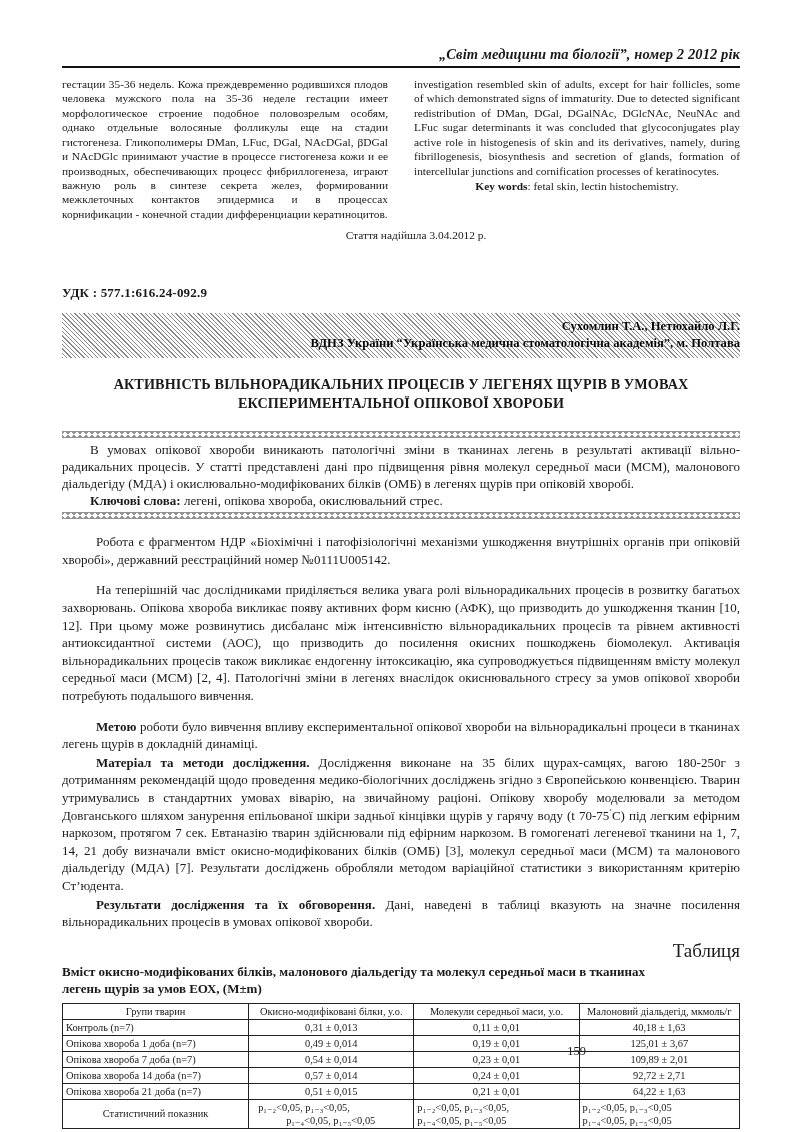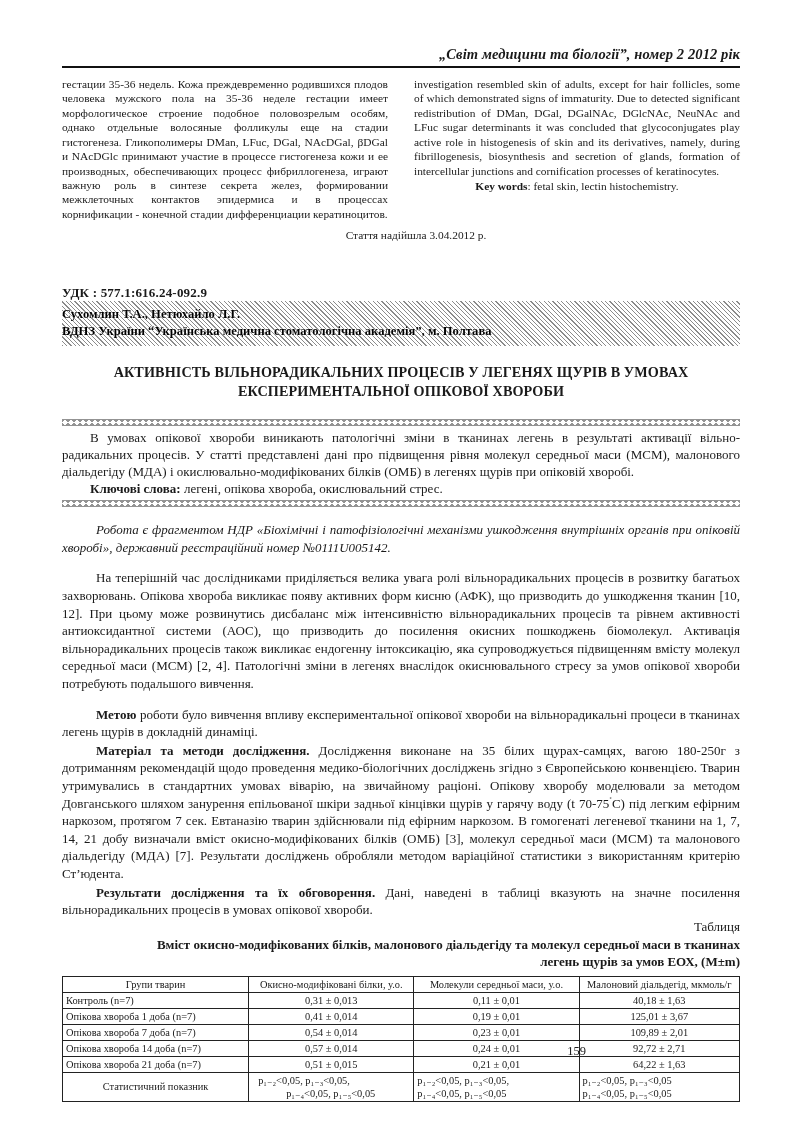--- a/index.html
+++ b/index.html
@@ -75,23 +75,24 @@
   
   .udc {
     margin-top: 44px;
     font-size: 13px;
     font-weight: bold;
     letter-spacing: .2px;
   }
 
   
   .authors-band {
+    margin-top: 12px;
     width: 100%;
     padding: 5px 0 6px 0;
-    text-align: left;
+    text-align: right;
     background-color: #ffffff;
     background-image: repeating-linear-gradient(
        45deg,
        #8b8b8b 0px, #8b8b8b 0.9px,
        #ffffff 0.9px, #ffffff 3.1px);
     color: #000;
   }
   .authors-band div {
     font-size: 12.6px;
     font-weight: bold;
@@ -129,21 +130,20 @@
     margin: 0;
     font-size: 13px;
     line-height: 1.30;
     text-align: justify;
   }
   .abstract-block p.indent { text-indent: 28px; }
 
   
   .ndr {
     margin-top: 14px;
-    font-style: italic;
     font-size: 13px;
     line-height: 1.36;
     text-align: justify;
     text-indent: 34px;
   }
   .body-p {
     margin-top: 13px;
     font-size: 13px;
     line-height: 1.355;
     text-align: justify;
@@ -151,27 +151,27 @@
   }
   .body-p.tight { margin-top: 1px; }
   .body-p b { font-weight: bold; }
   .sup-deg {
     vertical-align: super;
     font-size: 8px;
   }
 
   
   .tbl-label {
-    margin-top: 0;
+    margin-top: 9px;
     text-align: right;
-    font-size: 13px;
+    font-size: 19px;
   }
   .tbl-caption {
     margin-top: 2px;
-    text-align: right;
+    text-align: left;
     font-weight: bold;
     font-size: 13px;
     line-height: 1.3;
   }
   table.data {
     margin-top: 5px;
     width: 100%;
     border-collapse: collapse;
     table-layout: fixed;
   }
@@ -280,21 +280,21 @@
       </thead>
       <tbody>
         <tr>
           <td class="c0 grp">Контроль (n=7)</td>
           <td class="c1 val">0,31 ± 0,013</td>
           <td class="c2 val">0,11 ± 0,01</td>
           <td class="c3 val">40,18 ± 1,63</td>
         </tr>
         <tr>
           <td class="c0 grp">Опікова хвороба 1 доба (n=7)</td>
-          <td class="c1 val">0,41 ± 0,014</td>
+          <td class="c1 val">0,49 ± 0,014</td>
           <td class="c2 val">0,19 ± 0,01</td>
           <td class="c3 val">125,01 ± 3,67</td>
         </tr>
         <tr>
           <td class="c0 grp">Опікова хвороба 7 доба (n=7)</td>
           <td class="c1 val">0,54 ± 0,014</td>
           <td class="c2 val">0,23 ± 0,01</td>
           <td class="c3 val">109,89 ± 2,01</td>
         </tr>
         <tr>

